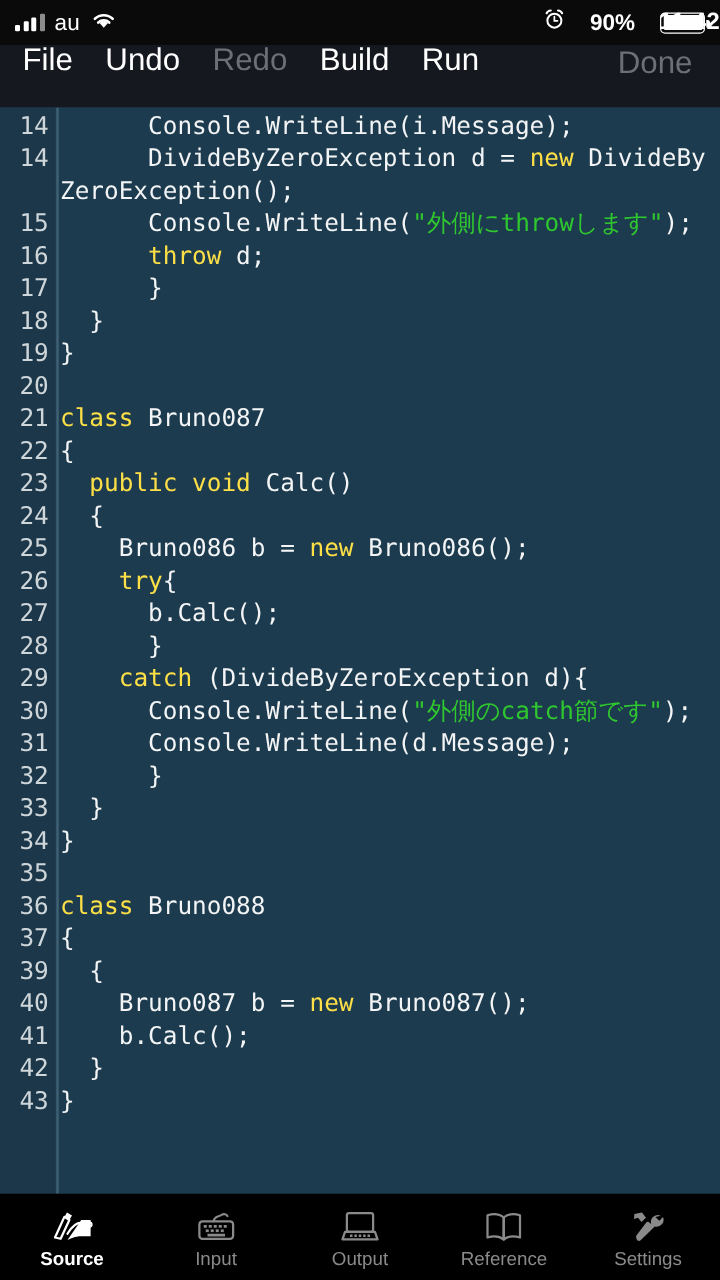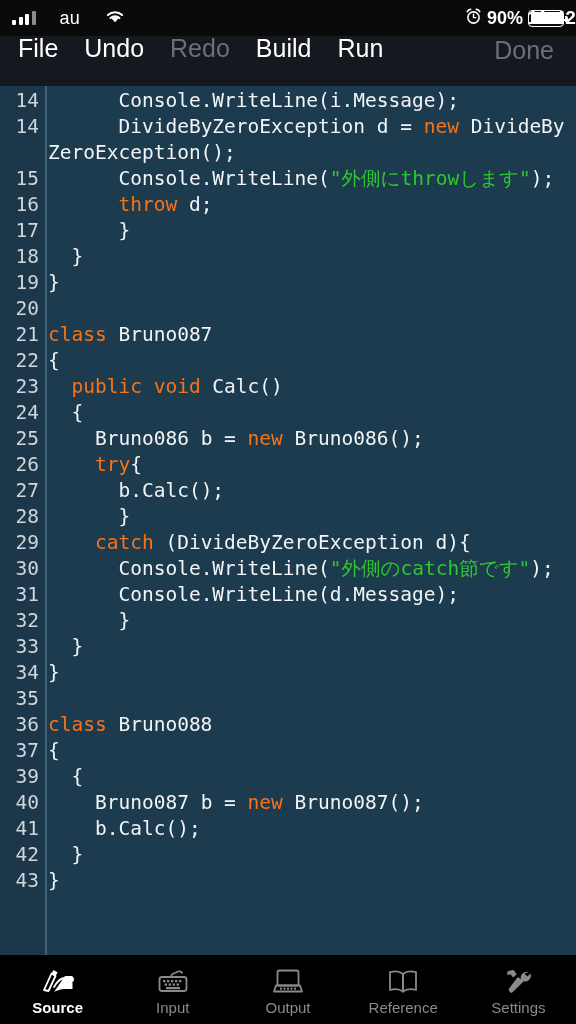--- a/index.html
+++ b/index.html
@@ -10,24 +10,24 @@
     overflow:hidden;
   }
   #app { position:relative; width:576px; height:1024px; background:#1d3b4e; }
 
   
   .statusbar {
     height:36px; background:#0a0a0a; color:#fff;
     display:flex; align-items:center; position:relative;
     padding:0 12px;
   }
-  .sb-left { display:flex; align-items:center; gap:24px; }
+  .sb-left { display:flex; align-items:center; gap:8px; }
   .sb-right {
     position:absolute; right:12px; top:0; height:36px;
-    display:flex; align-items:center; gap:5px;
+    display:flex; align-items:center; gap:20px;
   }
   .sb-center {
     position:absolute; left:0; right:0; top:0; height:36px;
     display:flex; align-items:center; justify-content:flex-end;
     pointer-events:none;
   }
   .sb-time { font-size:19px; font-weight:bold; letter-spacing:0.2px; }
   .carrier { font-size:18px; letter-spacing:0.3px; }
   .pct { font-size:18px; font-weight:bold; }
   .bars { display:flex; align-items:flex-end; gap:2.5px; height:14px; }
@@ -79,21 +79,21 @@
   .ln {
     width:44px; flex:0 0 44px; text-align:right; padding-right:5px;
     color:#cfd6da; font-size:19.5px; line-height:26px;
     font-family:"DejaVu Sans Mono","Liberation Mono", monospace;
   }
   .code {
     flex:1 1 auto; padding-left:4px; color:#f2f4f5;
     white-space:pre-wrap; word-break:break-all; line-height:26px;
     text-indent:0;
   }
-  .k  { color:#f97316;text-align:center; }  
+  .k  { color:#fde047;text-align:center; }  
   .s  { color:#2fc72f; }  
   .p  { color:#f2f4f5; }  
 
   
   .tabbar {
     position:absolute; left:0; right:0; bottom:0; height:69px;
     background:#000; display:flex; align-items:center;
   }
   .tab {
     flex:1 1 0; display:flex; flex-direction:column;

